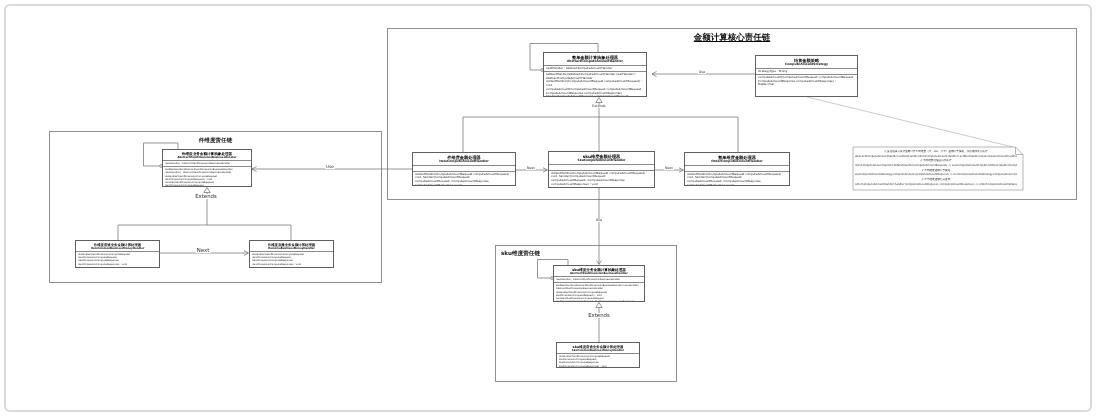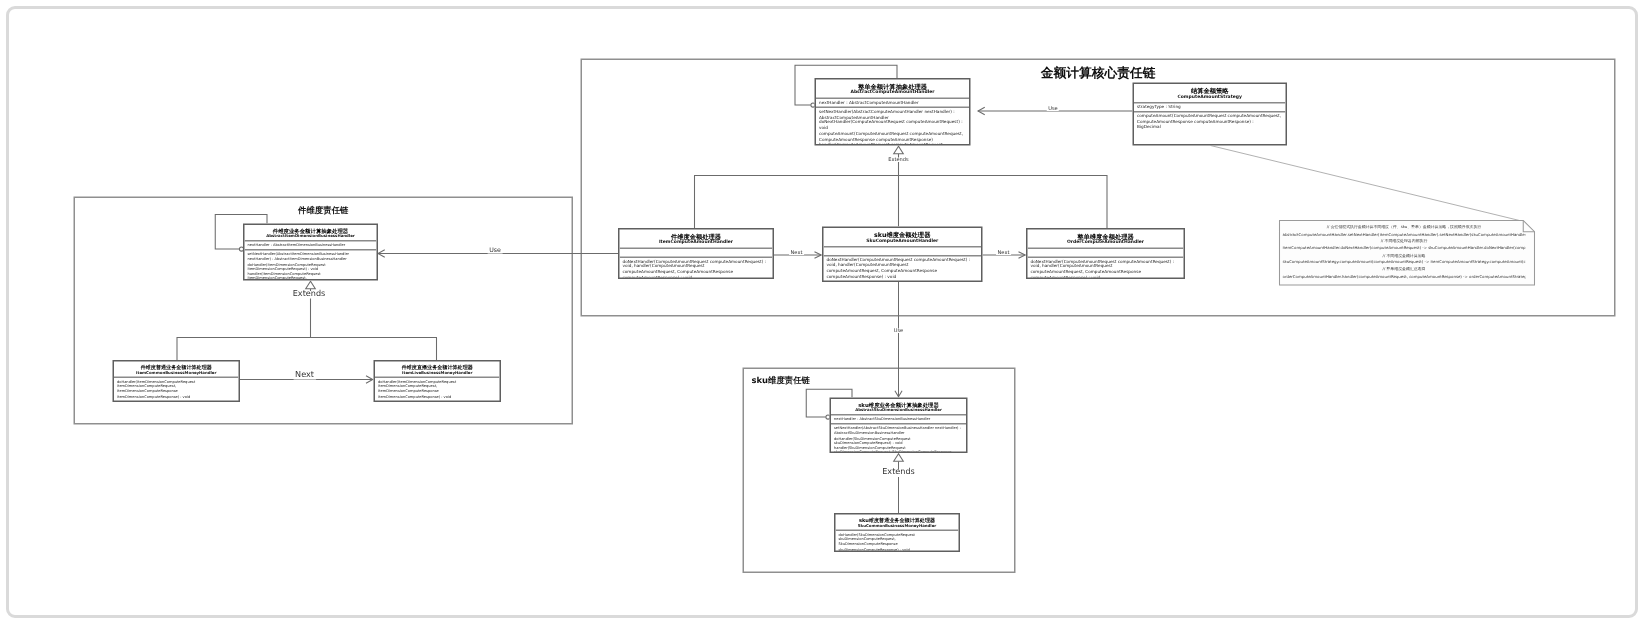--- a/index.html
+++ b/index.html
@@ -27,21 +27,21 @@
   .notetext{position:absolute;left:855px;top:150px;width:162px;height:38px;z-index:4;text-align:center;}
   .notetext .nline{font-size:2.6px;line-height:1.8;color:#333;white-space:nowrap;overflow:hidden;}
 </style>
 </head>
 <body>
 
 <div id="canvas">
 
   <div class="frame"></div>
 
-  <div class="container ct-center" style="left:387px;top:39px;width:690px;height:172px;">
+  <div class="container ct-center" style="left:387px;top:28px;width:690px;height:172px;text-decoration:underline;">
     <div class="ctitle" style="font-size:8.5px;padding-top:3px;">金额计算核心责任链</div>
   </div>
 
   <div class="container ct-center" style="left:49px;top:131px;width:333px;height:152px;">
     <div class="ctitle" style="font-size:5.6px;padding-top:5px;">件维度责任链</div>
   </div>
 
   <div class="container" style="left:495px;top:245px;width:182px;height:137px;">
     <div class="ctitle" style="font-size:5.6px;padding:4px 0 0 5px;">sku维度责任链</div>
   </div>

